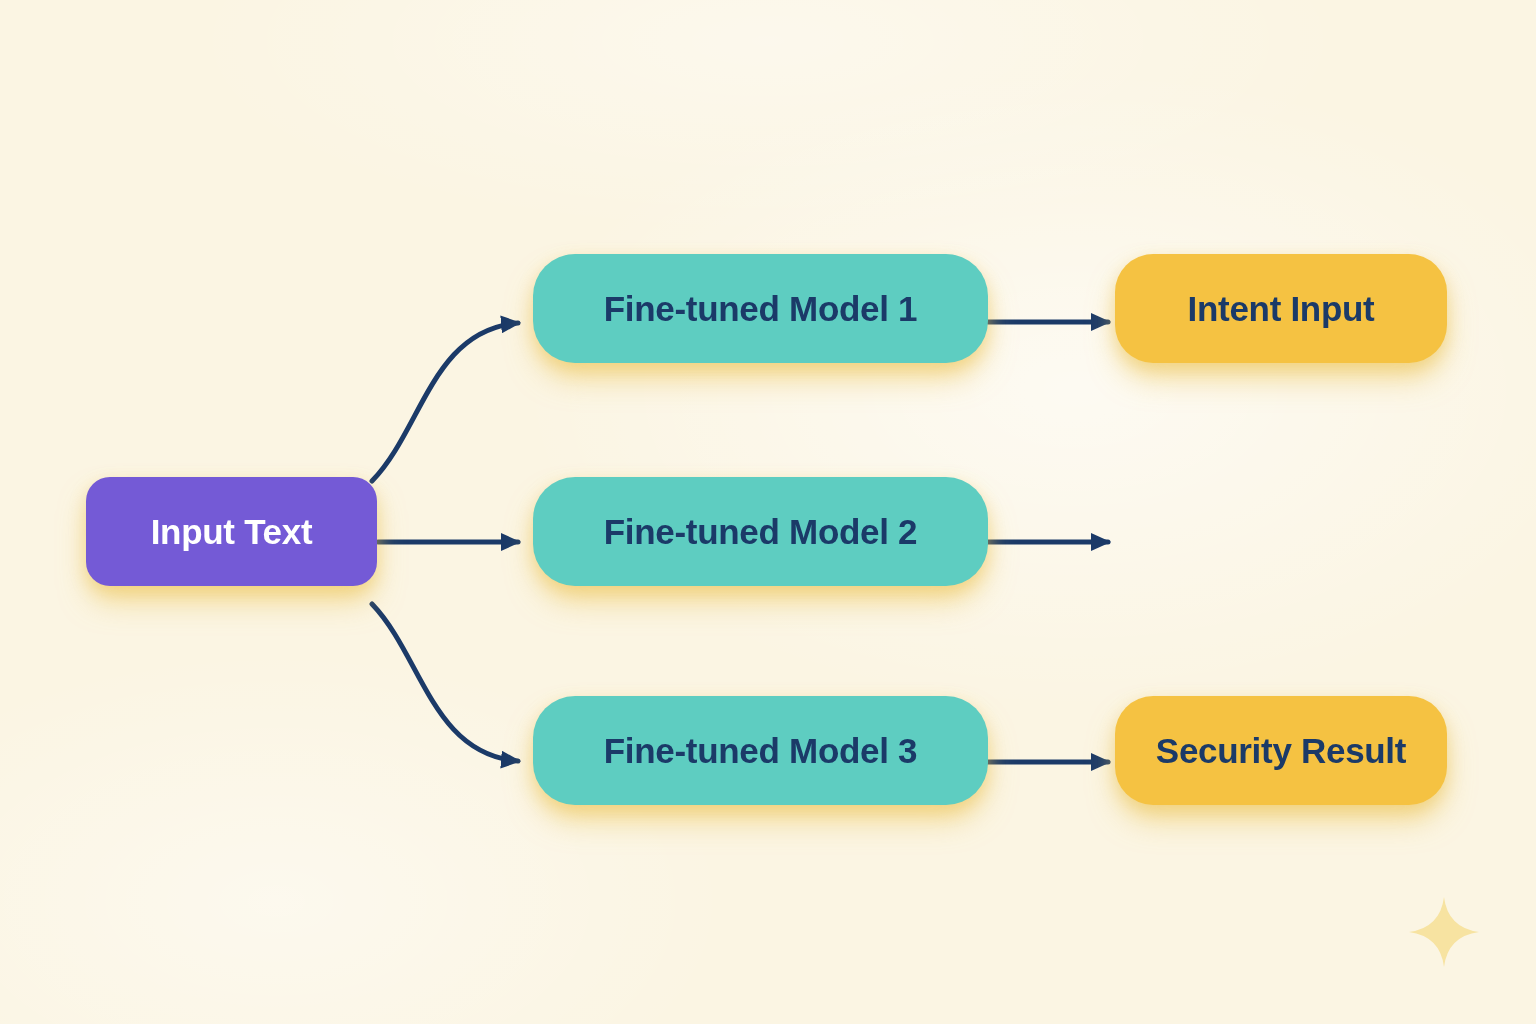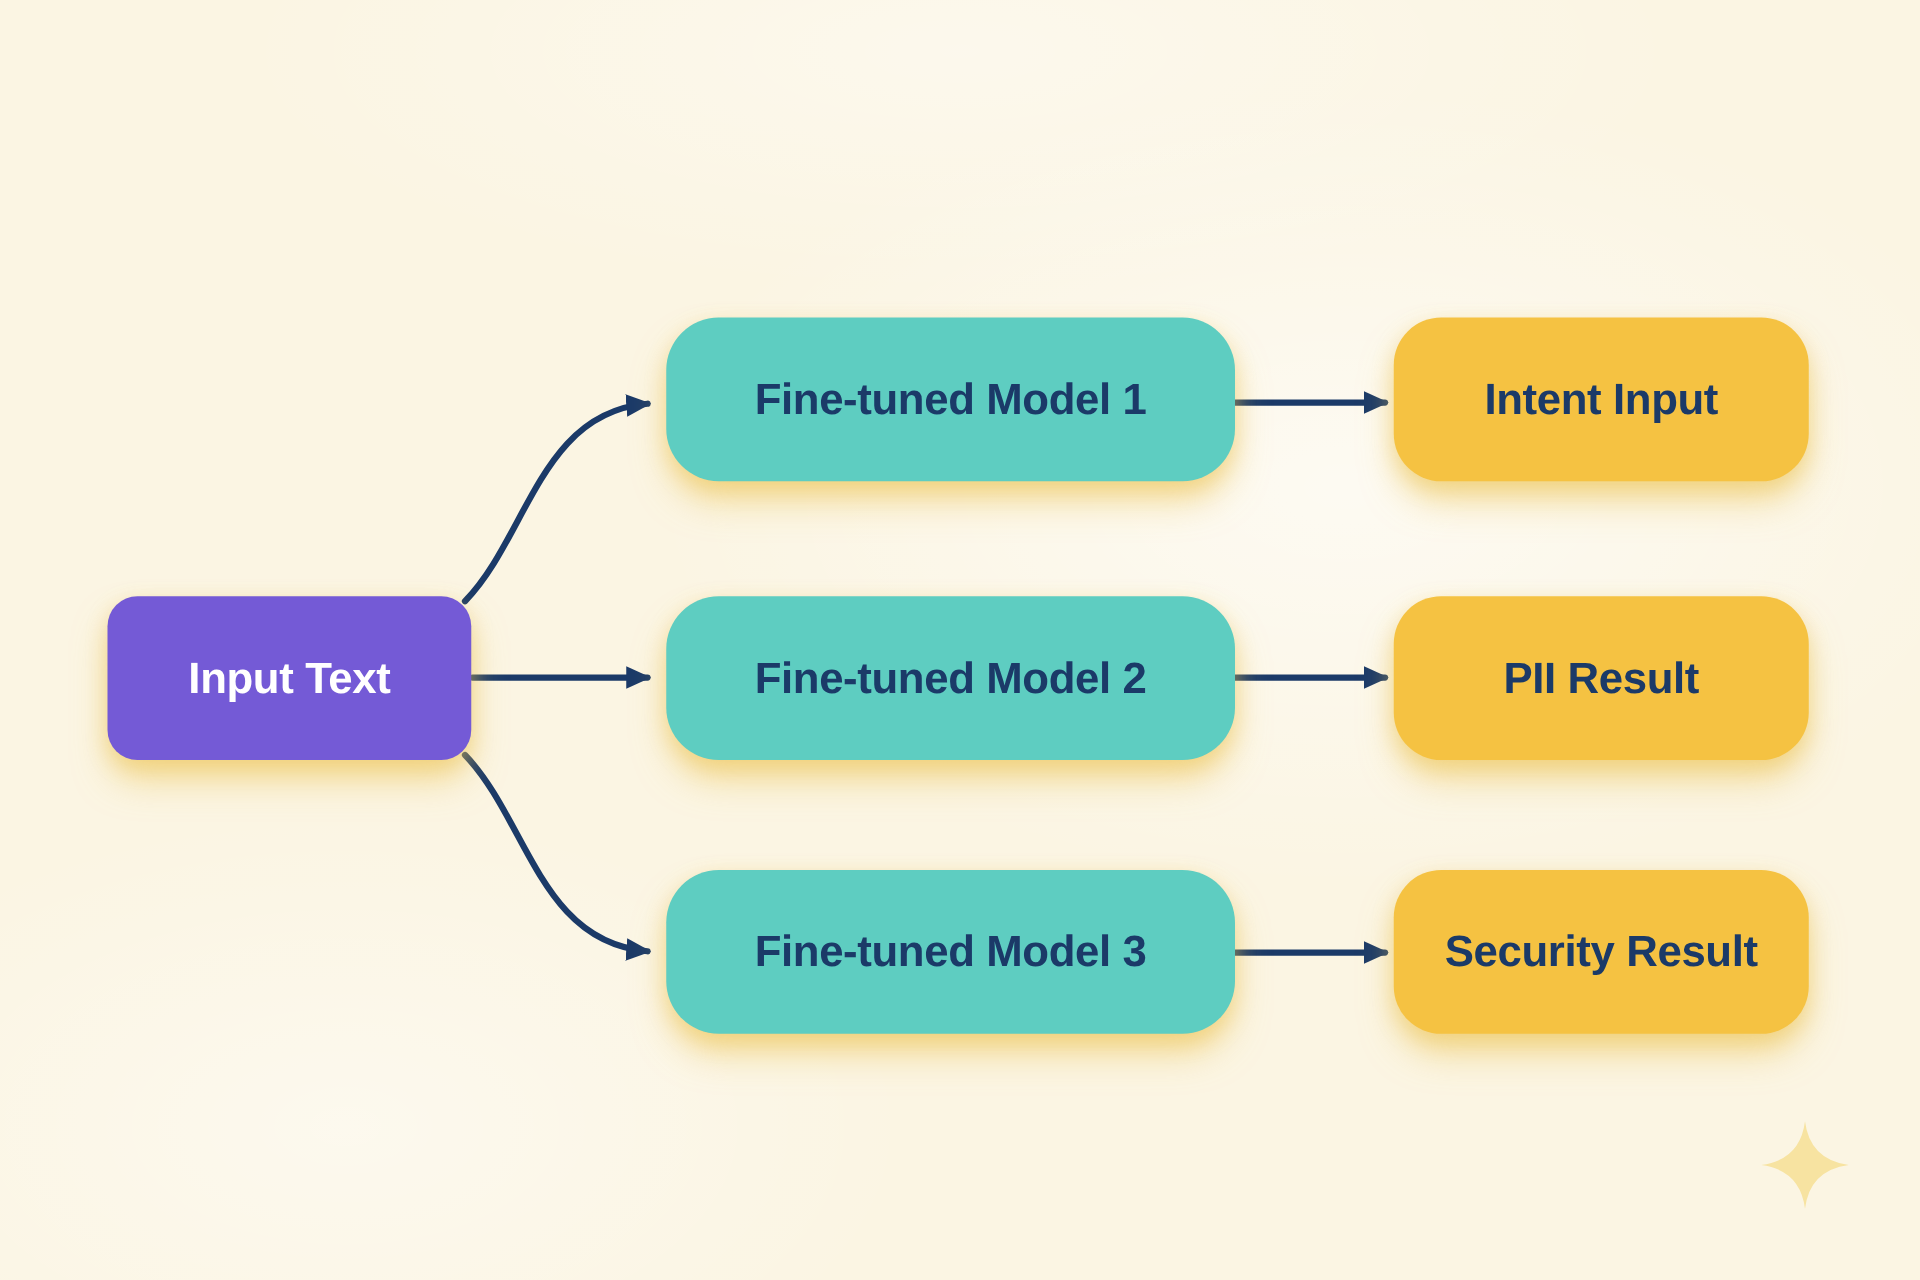--- a/index.html
+++ b/index.html
@@ -34,21 +34,21 @@
     stroke-linecap: round;
   }
   .arrows .head {
     fill: var(--arrow, #1B3A68);
   }
   .node {
     position: absolute;
     display: flex;
     align-items: center;
     justify-content: center;
-    height: 131px;
+    height: 109px;
     border-radius: 38px;
     font-size: 35px;
     font-weight: 700;
     letter-spacing: -0.3px;
     text-align: center;
     color: var(--node-text, #1B3A68);
     box-shadow:
       0 18px 30px -4px rgba(238, 198, 88, 0.60),
       0 6px 16px rgba(231, 188, 70, 0.35);
   }
@@ -114,23 +114,20 @@
   <div class="node node-model row-2">
     <span>Fine-tuned Model 2</span>
   </div>
   <div class="node node-model row-3">
     <span>Fine-tuned Model 3</span>
   </div>
 
   <div class="node node-result row-1">
     <span>Intent Input</span>
   </div>
-  <div class="node node-result row-2">
-    <span>PII Result</span>
-  </div>
   <div class="node node-result row-3">
     <span>Security Result</span>
   </div>
 
   <svg class="sparkle" viewBox="0 0 100 100" xmlns="http://www.w3.org/2000/svg">
     <path d="M50 0 Q55.5 44 100 50 Q55.5 56 50 100 Q44.5 56 0 50 Q44.5 44 50 0 Z"></path>
   </svg>
 
 </div>
 

